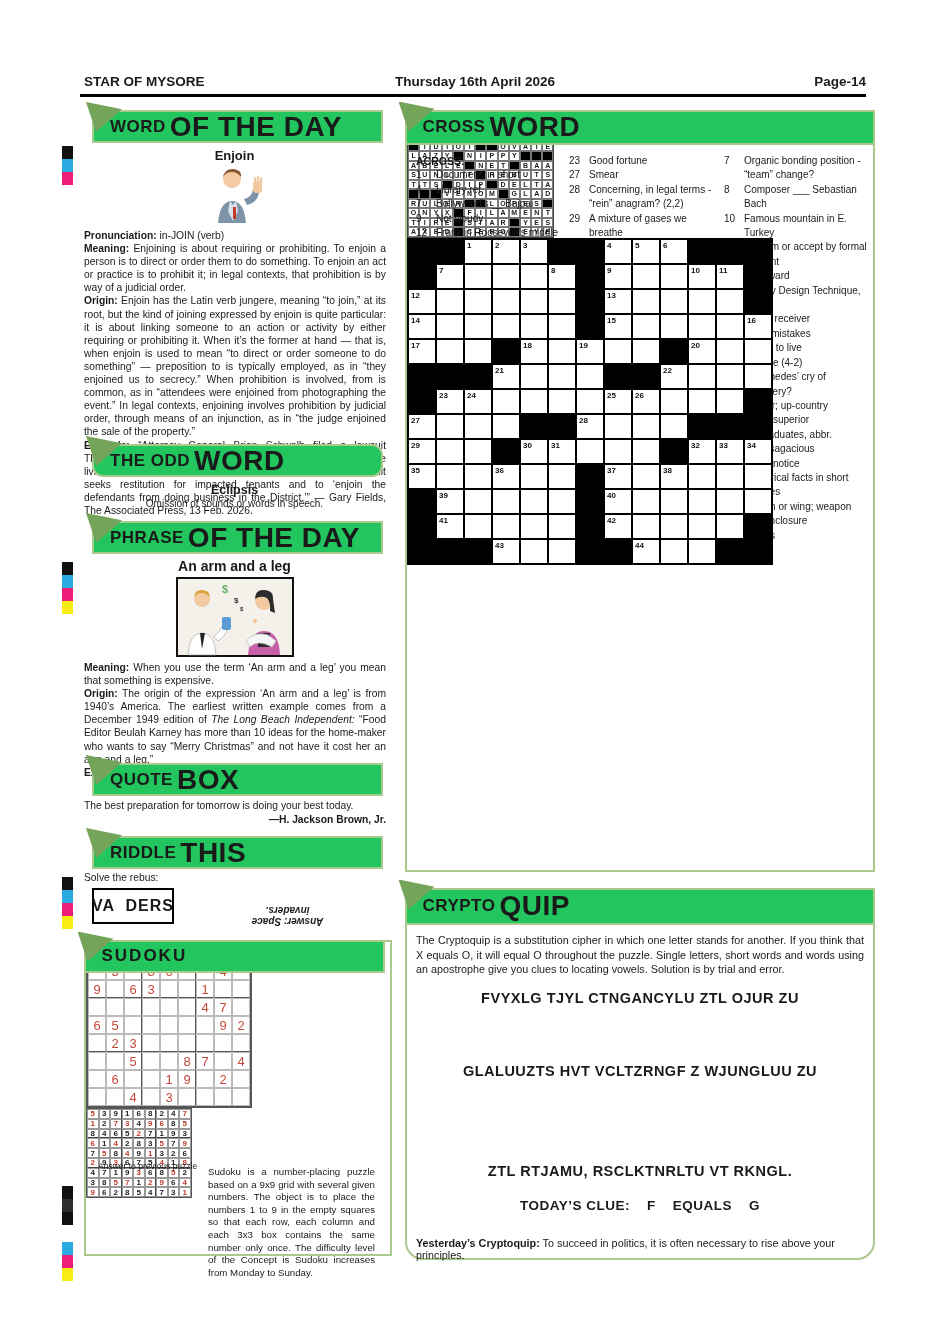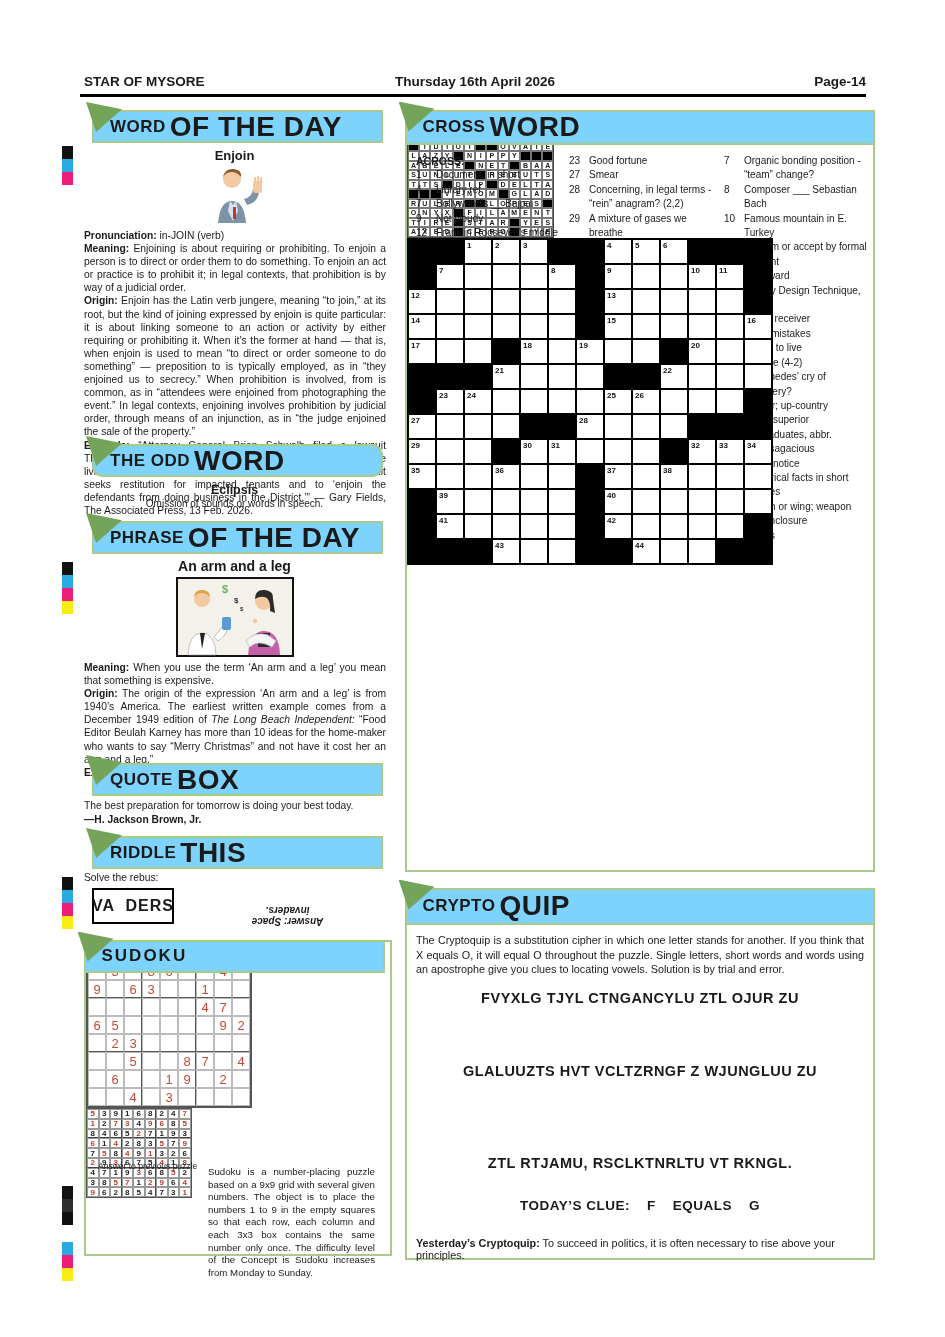--- a/index.html
+++ b/index.html
@@ -8,21 +8,21 @@
   
   .pg-head{position:absolute;left:80px;top:74px;width:786px;height:20px;font-weight:bold;font-size:13.5px;}
   .pg-head .l{position:absolute;left:4px;top:0;}
   .pg-head .c{position:absolute;left:215px;width:360px;text-align:center;top:0;}
   .pg-head .r{position:absolute;right:0;top:0;}
   .pg-rule{position:absolute;left:80px;top:94px;width:786px;height:3px;background:#000;}
   
   .mark{position:absolute;left:62px;width:11px;}
   .mark div{width:11px;height:13px;}
   
-  .shead{position:absolute;background:#7dd3fc;border:2.5px solid #a9c98d;display:flex;align-items:center;padding-left:16px;box-sizing:border-box;height:33px;}
+  .shead{position:absolute;background:#22c55e;border:2.5px solid #a9c98d;display:flex;align-items:center;padding-left:16px;box-sizing:border-box;height:33px;}
   .flag{position:absolute;left:-8px;top:-10px;width:36px;height:30px;background:#74a45a;clip-path:polygon(0 0,100% 24%,28% 100%);}
   .shead .t1{font-weight:800;font-size:17px;letter-spacing:.5px;}
   .shead .t2{font-size:28px;font-weight:700;margin-left:4px;letter-spacing:.5px;white-space:pre;}
   
   .bodytext p{margin:0;font-size:10.3px;line-height:13.1px;text-align:justify;}
   .bodytext b{font-weight:bold;}
   .bodytext i{font-style:italic;}
   .centered{text-align:center;}
   
   .greenbox{position:absolute;border:2.5px solid #a9c98d;box-sizing:border-box;background:#fff;}
@@ -167,21 +167,21 @@
     <p><b>Origin:</b> The origin of the expression ‘An arm and a leg’ is from 1940’s America. The earliest written example comes from a December 1949 edition of <i>The Long Beach Independent:</i> “Food Editor Beulah Karney has more than 10 ideas for the home-maker who wants to say “Merry Christmas” and not have it cost her an arm and a leg.”</p>
     <p><b>Example:</b> “Be careful with that! It cost an arm and a leg.”</p>
   </div>
 
 <div class="shead" style="left:92px;top:763px;width:291px;">
   <span class="flag"></span>
   <span class="t1">QUOTE</span>
   <span class="t2">BOX</span>
 </div>
 <div class="abs" style="left:84px;top:800px;width:302px;font-size:10.3px;">The best preparation for tomorrow is doing your best today.</div>
-<div class="abs" style="left:84px;top:814px;width:302px;font-size:10.3px;font-weight:bold;">—H. Jackson Brown, Jr.</div>
+<div class="abs" style="left:84px;top:814px;width:302px;font-size:10.3px;font-weight:bold;text-align:right;">—H. Jackson Brown, Jr.</div>
 
 <div class="shead" style="left:92px;top:836px;width:291px;">
   <span class="flag"></span>
   <span class="t1">RIDDLE</span>
   <span class="t2">THIS</span>
 </div>
 <div class="abs" style="left:84px;top:872px;width:302px;font-size:10.3px;">Solve the rebus:</div>
 <div class="rebus" style="left:92px;top:888px;width:78px;height:32px;">VA  DERS</div>
 <div class="riddle-ans" style="left:235px;top:905px;width:105px;text-align:center;">Answer: Space invaders.</div>
 
@@ -1026,25 +1026,25 @@
       <div class="xcell">
         <span class="n">44</span>
       </div>
       <div class="xcell"></div>
       <div class="xcell"></div>
       <div class="xcell blk"></div>
       <div class="xcell blk"></div>
     </div>
 </div>
 
-<div class="greenbox" style="left:405px;top:888px;width:470px;height:372px;">
+<div class="greenbox" style="left:405px;top:888px;width:470px;height:372px;border-radius:18px;">
   <div class="shead" style="left:-2.5px;top:-2.5px;width:470px;height:37px;">
     <span class="flag"></span>
     <span class="t1">CRYPTO</span>
     <span class="t2">QUIP</span>
   </div>
   <div class="crypto-intro" style="top:43px;">The Cryptoquip is a substitution cipher in which one letter stands for another.  If you think that X equals O, it will equal O throughout the puzzle.  Single letters, short words and words using an apostrophe give you clues to locating vowels. Solution is by trial and error.</div>
   <div class="cipher" style="top:173px;">GLALUUZTS HVT VCLTZRNGF Z WJUNGLUU ZU</div>
   <div class="cipher" style="top:100px;">FVYXLG TJYL CTNGANCYLU ZTL OJUR ZU</div>
-  <div class="cipher" style="top:265px;text-align:center;">ZTL RTJAMU, RSCLKTNRLTU VT RKNGL.</div>
+  <div class="cipher" style="top:273px;text-align:center;">ZTL RTJAMU, RSCLKTNRLTU VT RKNGL.</div>
   <div class="cipher" style="top:308px;font-size:13.5px;">TODAY’S CLUE:    F    EQUALS    G</div>
   <div class="crypto-yest" style="top:347px;" id="crypto-yest"><b>Yesterday’s Cryptoquip:</b> To succeed in politics, it is often necessary to rise above your principles.</div>
 </div>
 
 </body></html>

